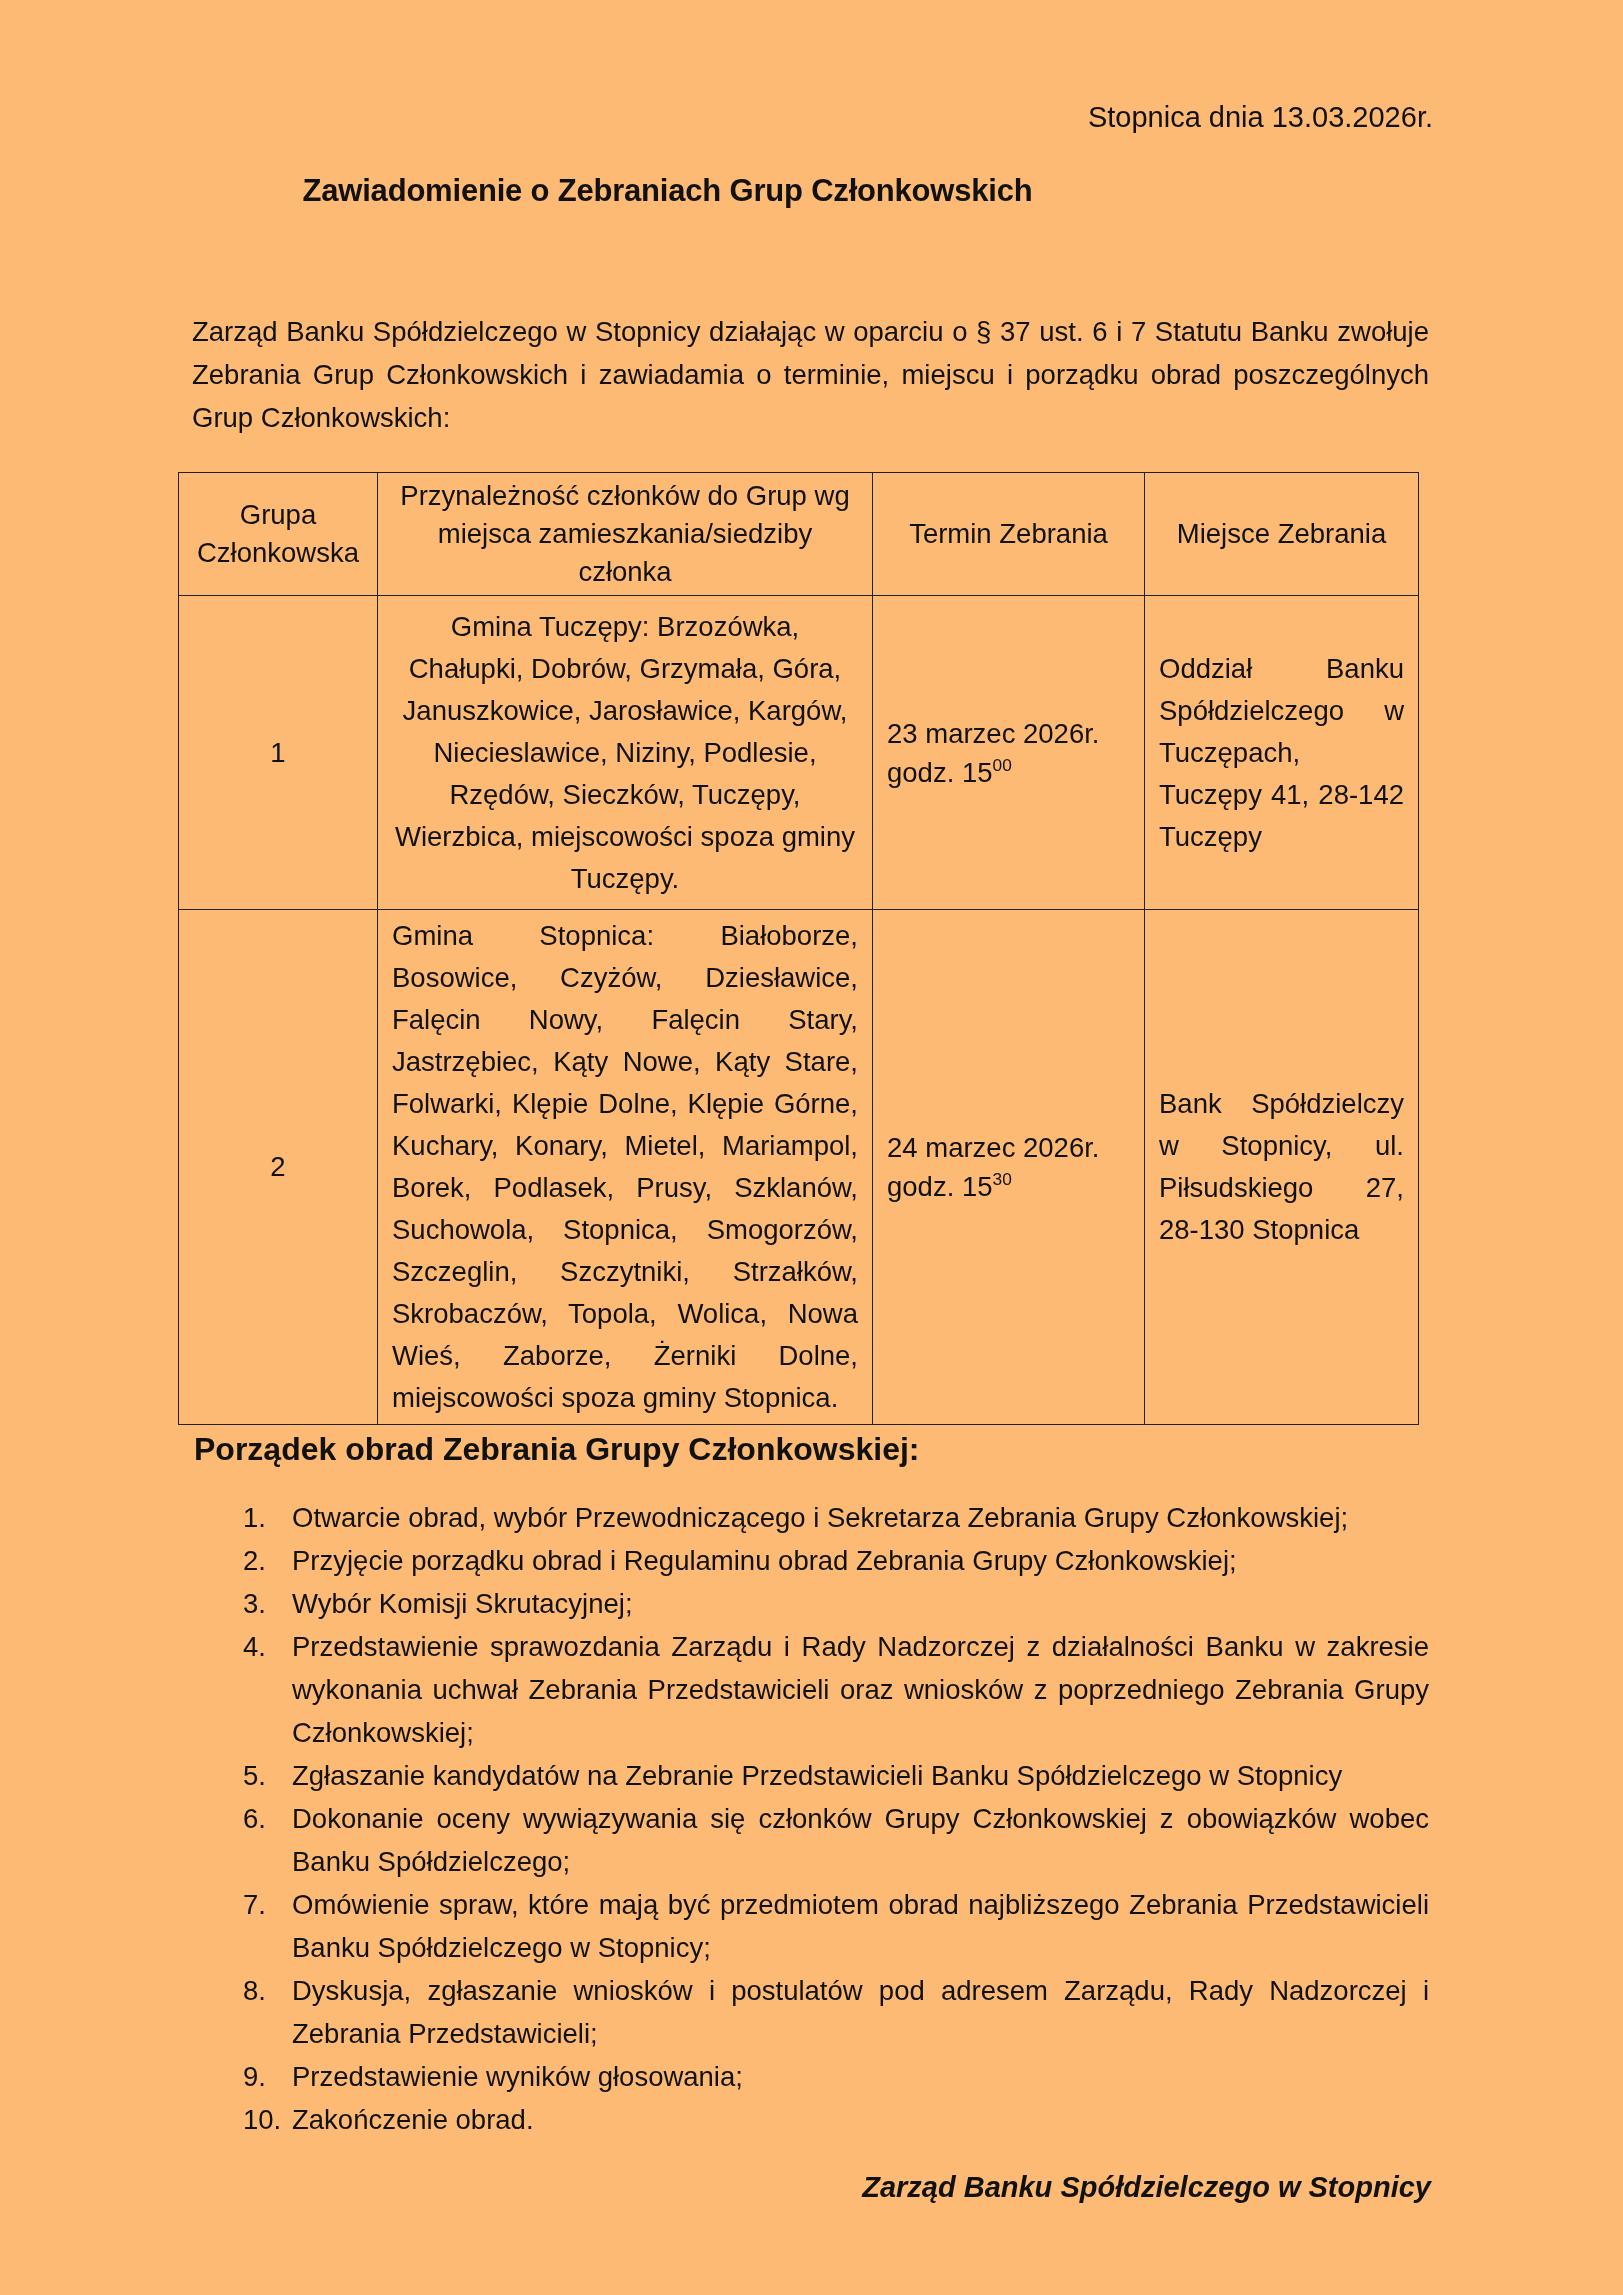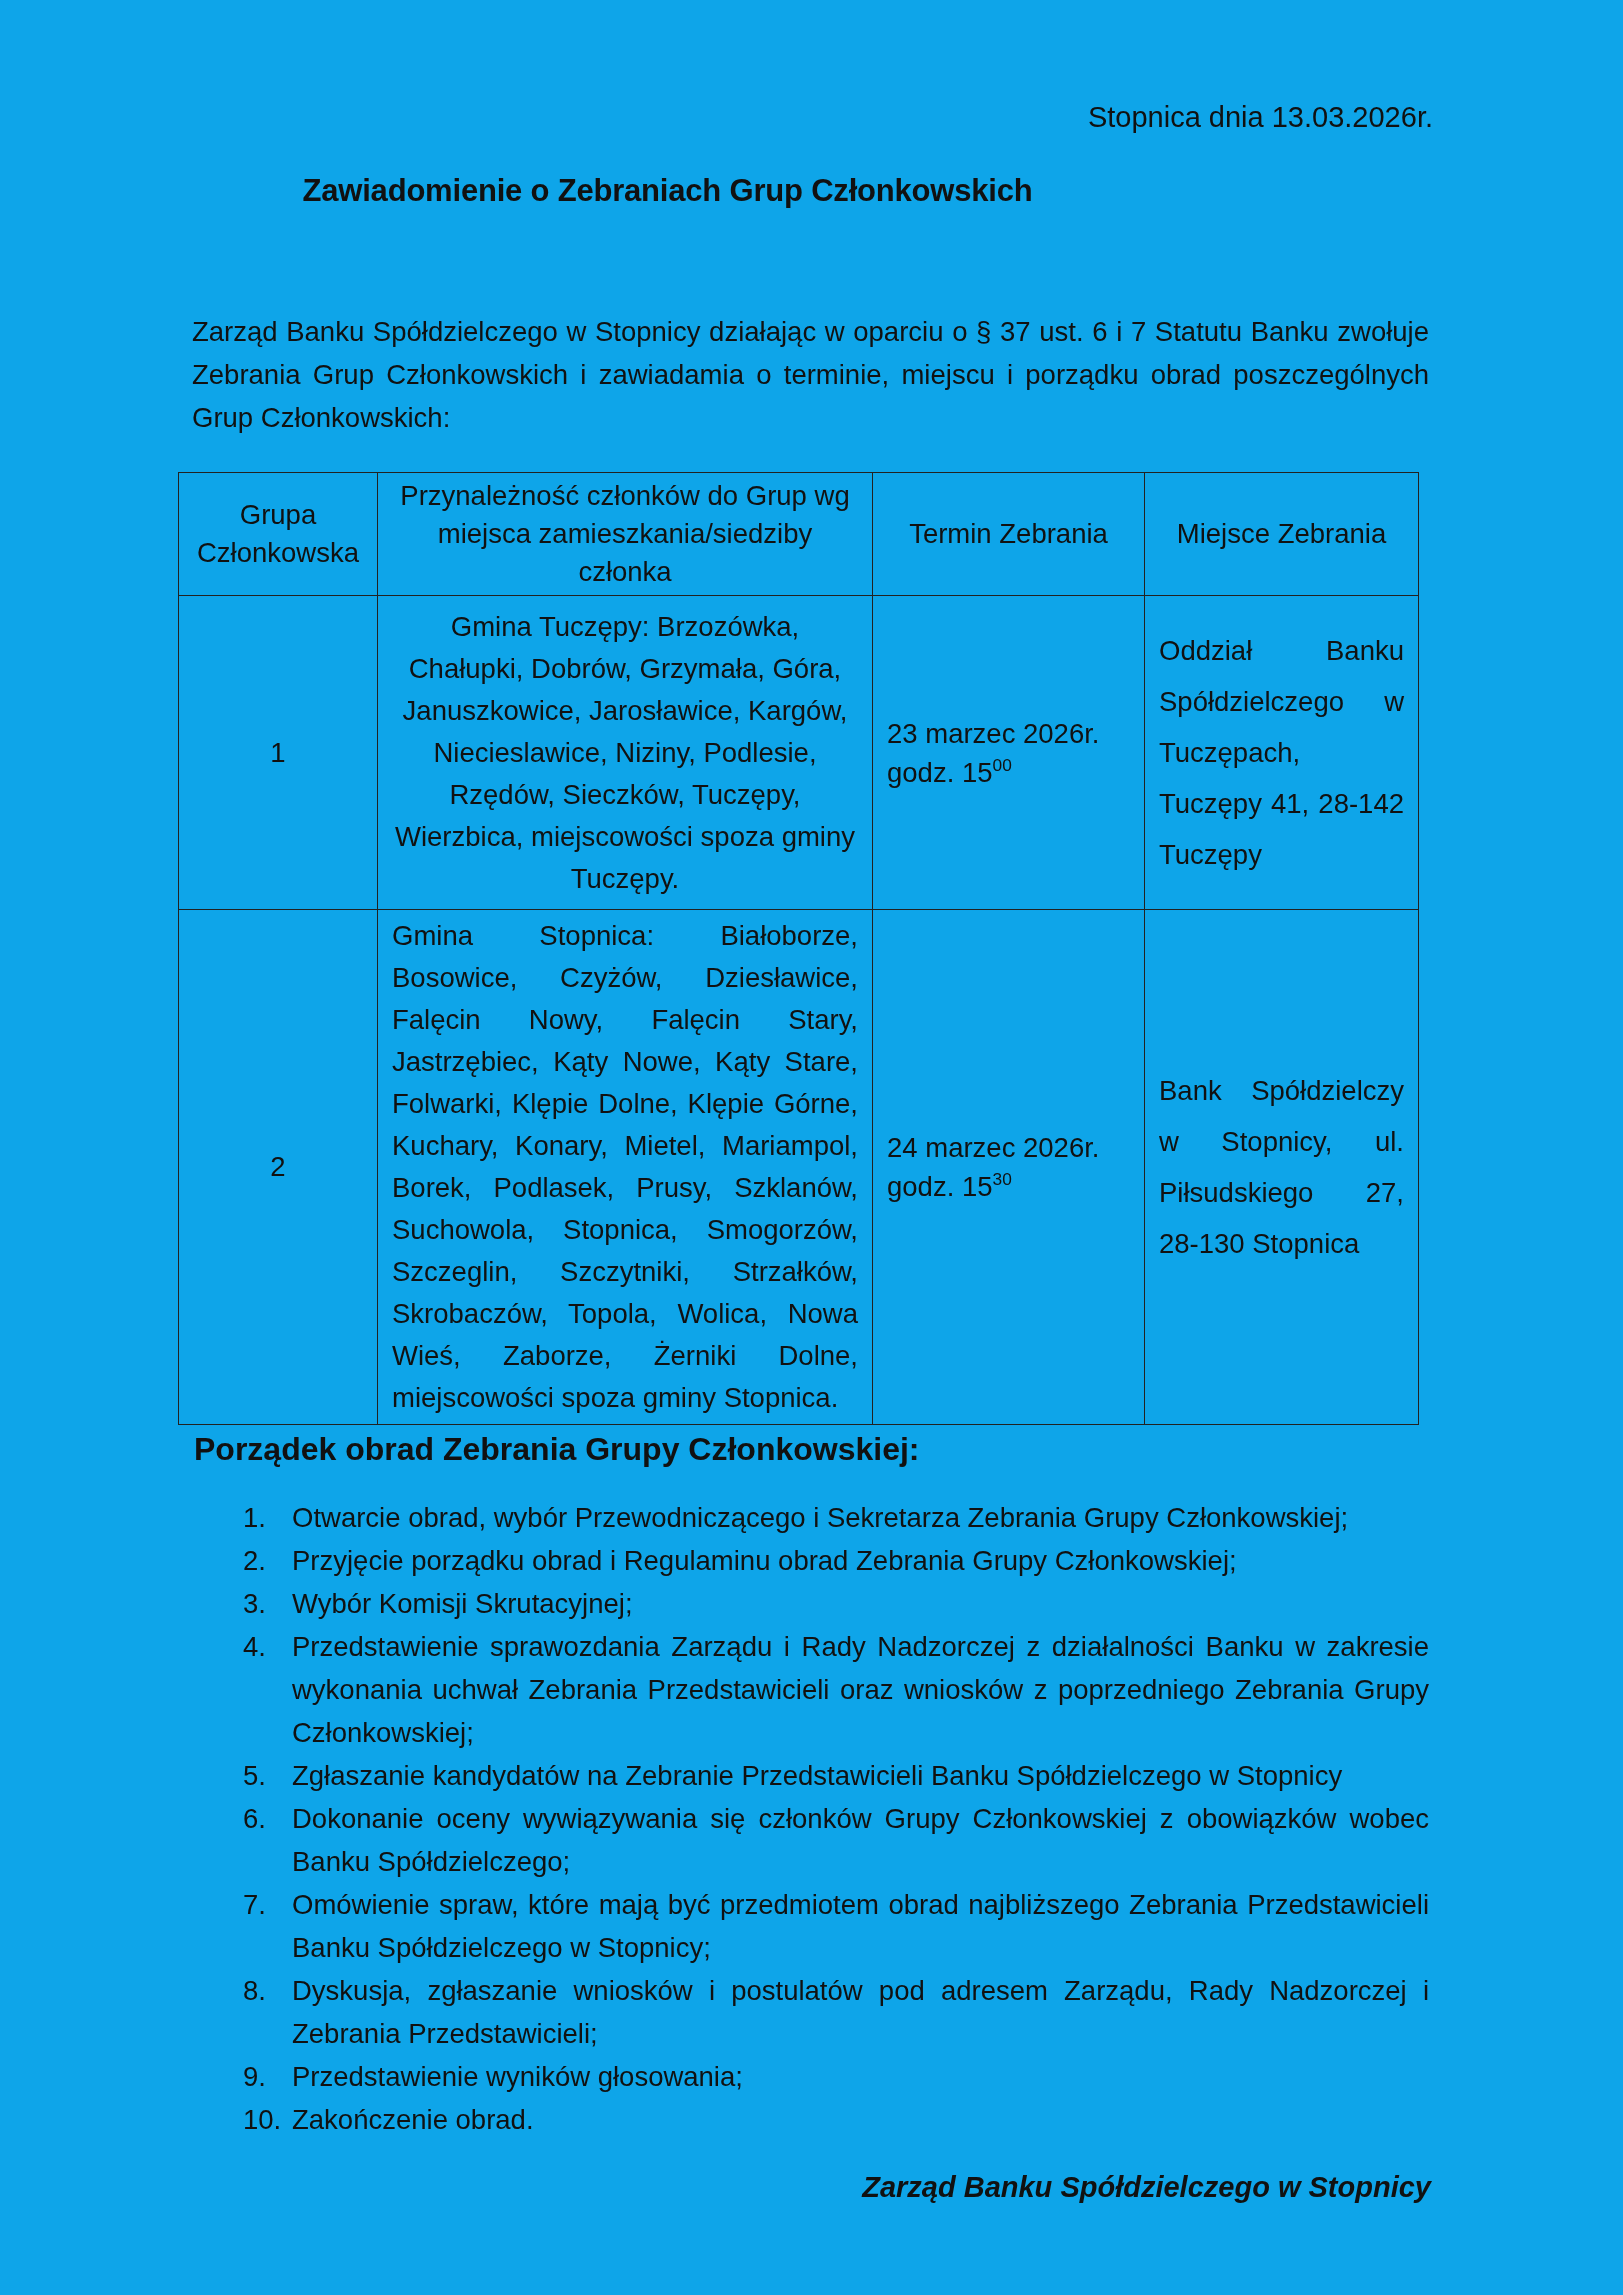--- a/index.html
+++ b/index.html
@@ -1,33 +1,33 @@
 <!DOCTYPE html>
 <html style="font-size:12.6px"><head>
 <meta charset="utf-8">
 <style>
   html, body { margin: 0; padding: 0; background: #ffffff; }
   body { width: 1623px; height: 2295px; position: relative; overflow: hidden;
          font-family: "Liberation Sans", "DejaVu Sans", sans-serif; color: #111111; }
-  .page { position: absolute; left: 0; top: 0; width: 1623px; height: 2295px; background: #0ea5e9; }
+  .page { position: absolute; left: 0; top: 0; width: 1623px; height: 2295px; background: #fdba74; }
   .date { position: absolute; top: 100px; right: 190px; font-size: 29px; line-height: 35px; }
   .title { position: absolute; top: 171px; left: 0; width: 1335px; text-align: center;
            font-size: 31px; font-weight: bold; line-height: 39px; letter-spacing: -0.2px; }
   .intro { position: absolute; top: 310px; left: 192px; width: 1237px; font-size: 27.5px;
            line-height: 43px; text-align: justify; }
   table.groups { position: absolute; top: 472px; left: 178px; width: 1240px;
                  border-collapse: collapse; table-layout: fixed; font-size: 27.5px; }
   table.groups td, table.groups th { border: 1.6px solid #222; padding: 0 14px; vertical-align: middle; }
   table.groups th { font-weight: normal; text-align: center; line-height: 38px; height: 122px; }
   col.c1 { width: 199px; } col.c2 { width: 495px; } col.c3 { width: 272px; } col.c4 { width: 274px; }
   td.num { text-align: center; }
   td.places { text-align: center; line-height: 42px; vertical-align: top; padding-top: 3.1px; padding-bottom: 3.1px; }
   td.places.justify { text-align: justify; text-align-last: left; }
   td.term { text-align: left; line-height: 39px; }
-  td.loc { text-align: justify; text-align-last: left; line-height: 51px; }
+  td.loc { text-align: justify; text-align-last: left; line-height: 42px; }
   tr.row1 td { height: 313px; }
   tr.row2 td { height: 514px; }
   sup { font-size: 17.3px; line-height: 0; vertical-align: 11px; }
   .agenda-heading { position: absolute; top: 1430px; left: 194px; font-size: 32px; font-weight: bold; line-height: 39px; }
   ol.agenda { position: absolute; top: 1496px; left: 243px; width: 1186px; margin: 0; padding: 0; list-style: none;
               font-size: 27.5px; line-height: 43px; }
   ol.agenda li { position: relative; padding-left: 49px; text-align: justify; text-align-last: left; margin-bottom: 0; }
   ol.agenda li .n { position: absolute; left: 0; top: 0; }
   .signature { position: absolute; top: 2168px; right: 192px; font-size: 29px; font-weight: bold; font-style: italic; line-height: 38px; margin-left: 37px; }
 </style>

